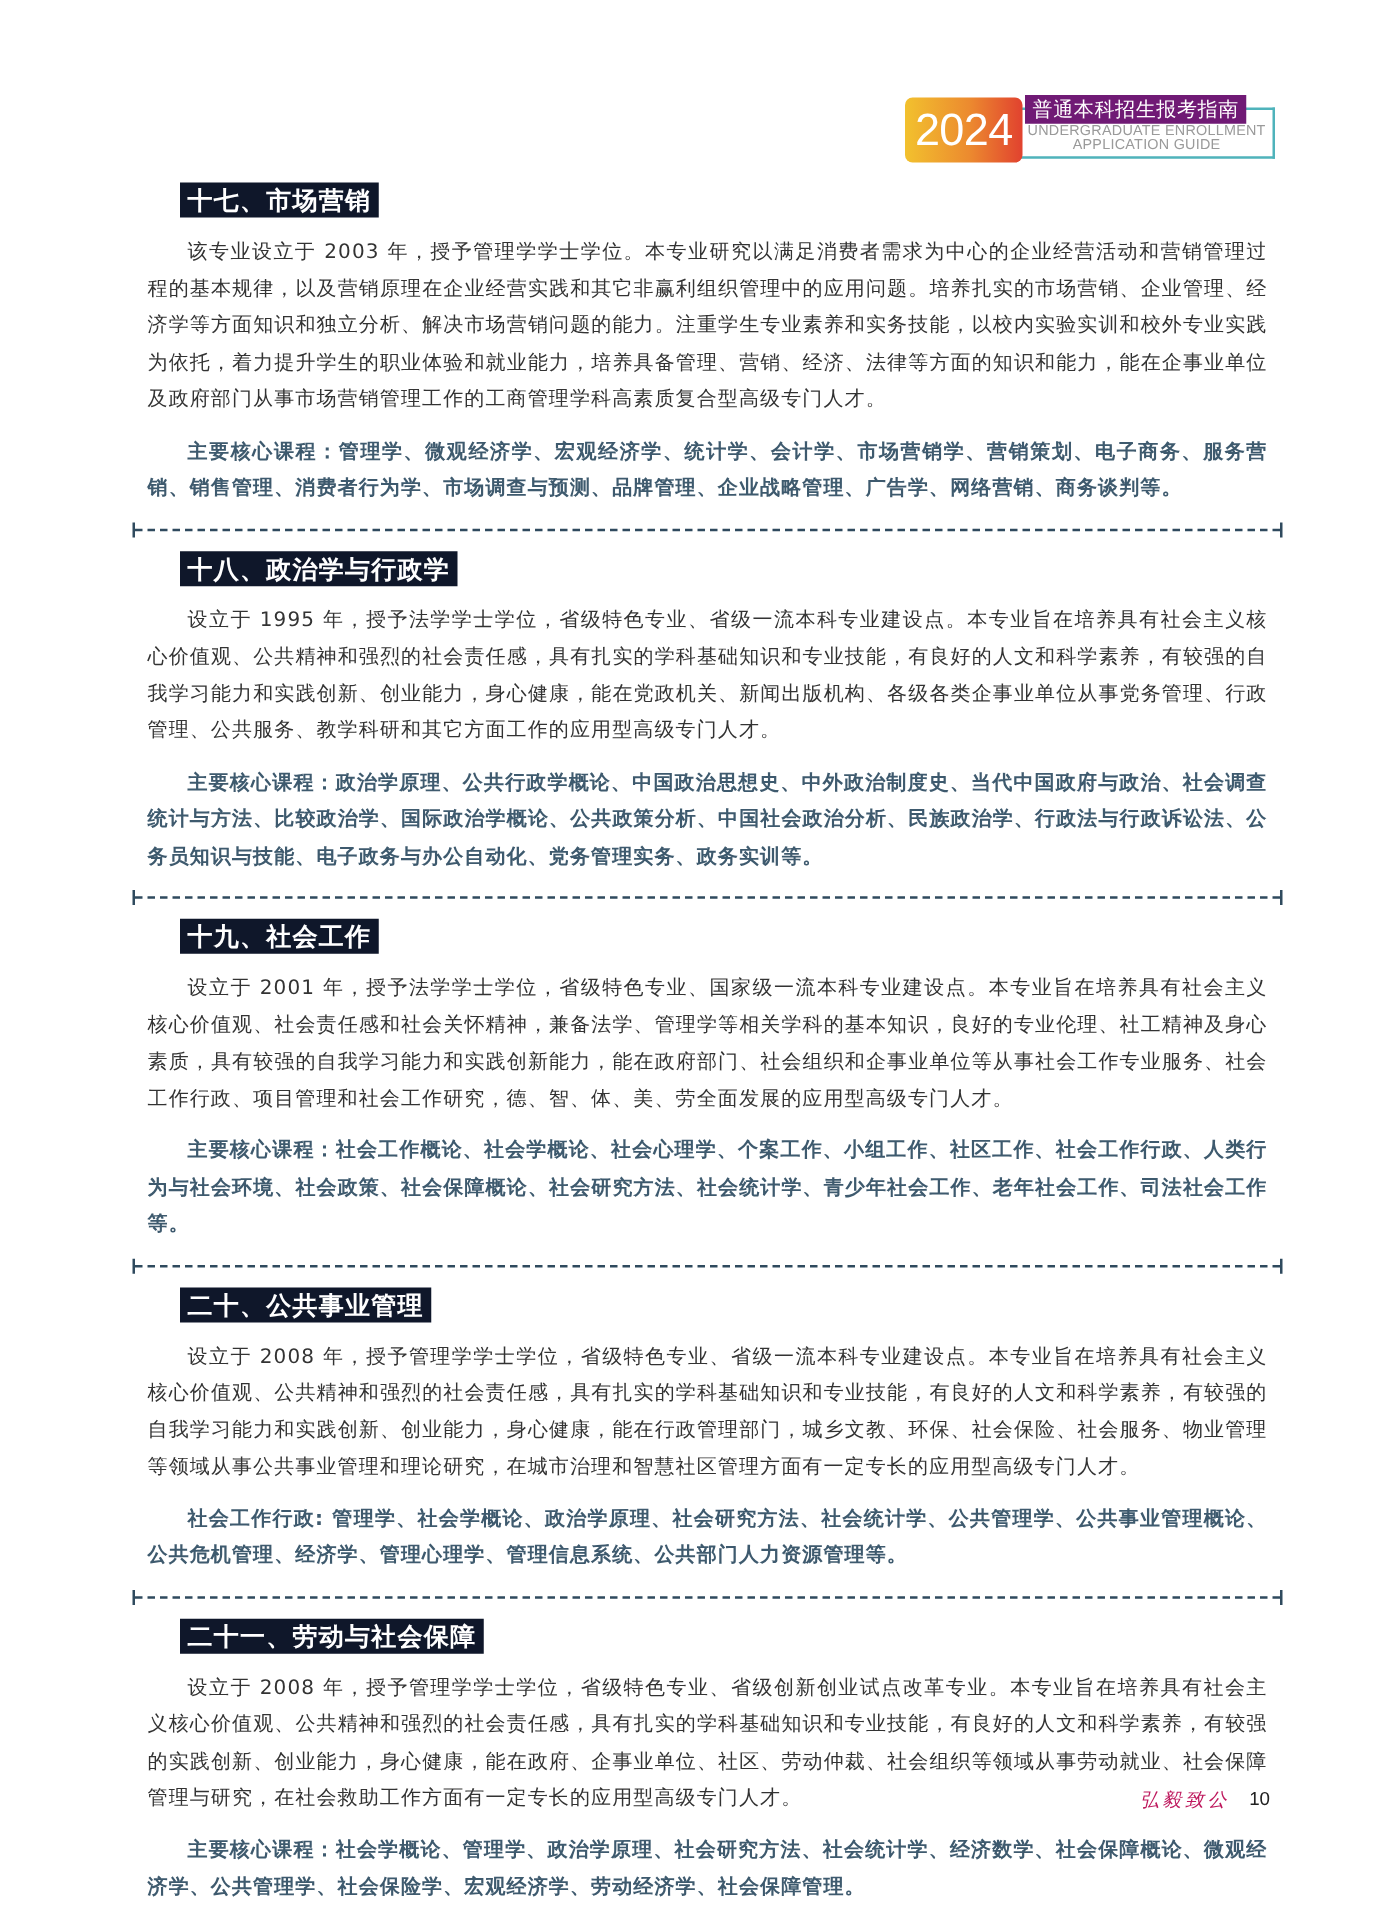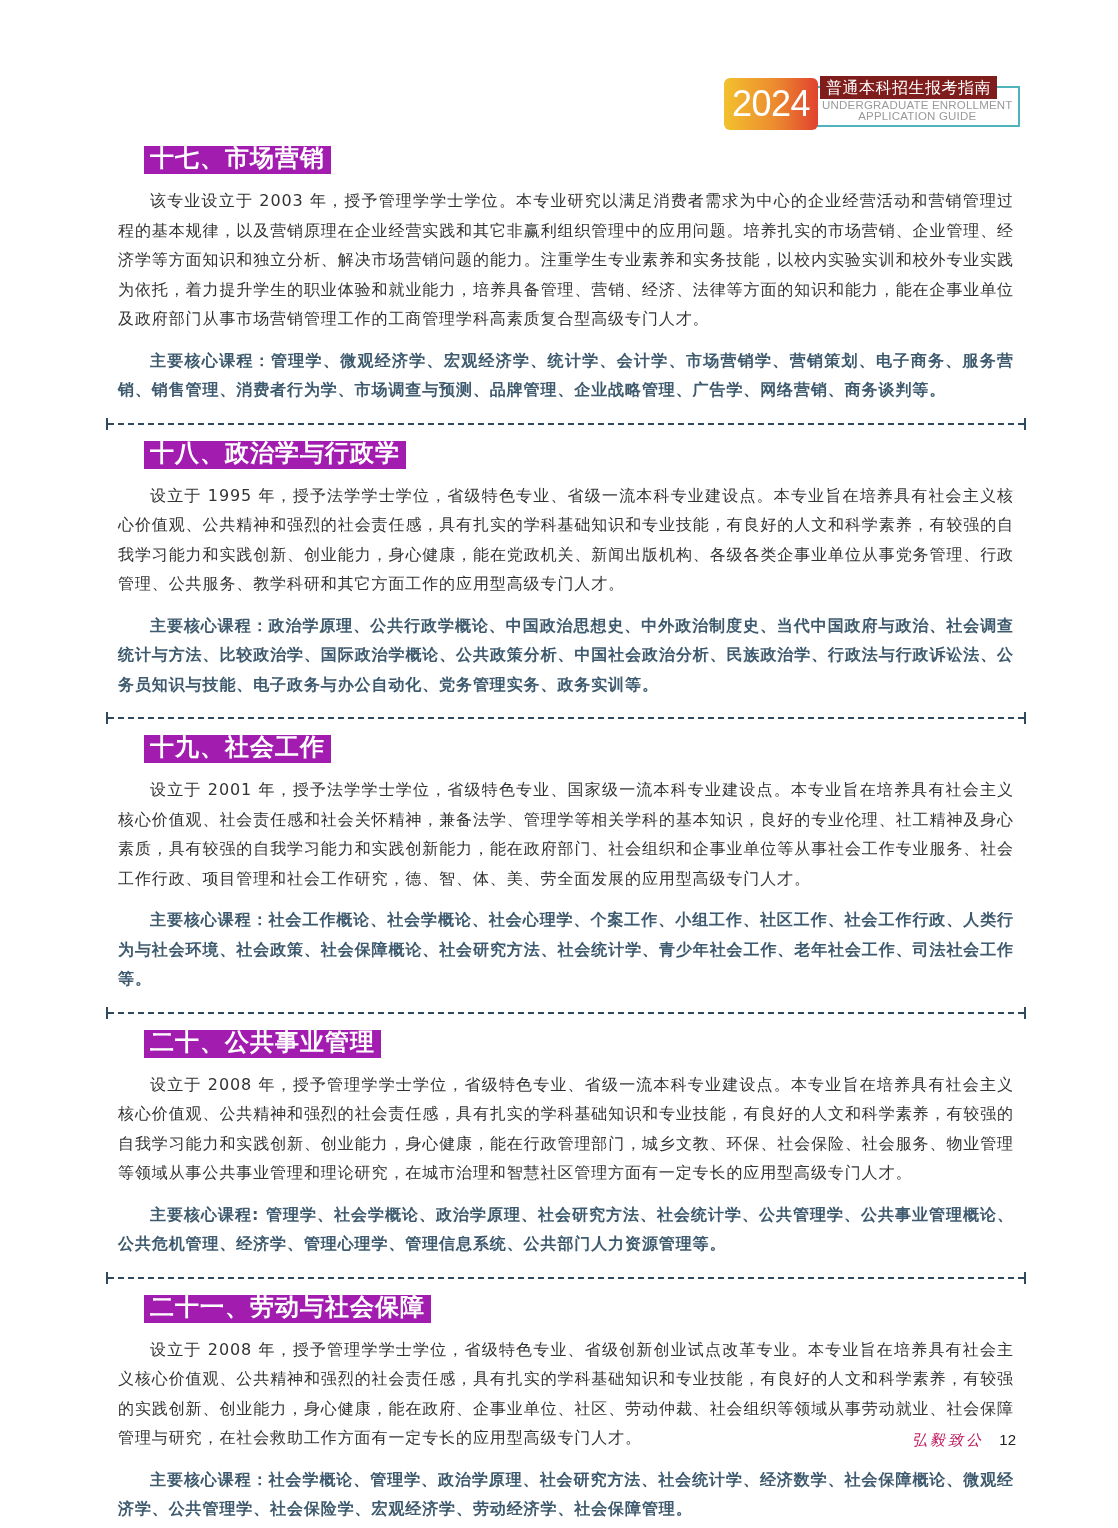--- a/index.html
+++ b/index.html
@@ -18,34 +18,33 @@
     .year-box {
       position: absolute; left: 0; top: 2px; width: 94px; height: 52px;
       border-radius: 6px;
       background: linear-gradient(90deg, #f2c12e 0%, #ec8a2f 55%, #e1422f 100%);
       color: #fff; font-family: "Liberation Sans", sans-serif;
       font-size: 36px; font-weight: normal; line-height: 52px; text-align: center;
       letter-spacing: -0.5px;
     }
     .cn-title {
       position: absolute; left: 96px; top: 0; height: 23px; padding: 0 6px;
-      background: #7f1d1d; color: #fff; font-size: 16px; line-height: 23px;
+      background: #701a75; color: #fff; font-size: 16px; line-height: 23px;
       letter-spacing: 0.5px;
     }
     .en-title {
       position: absolute; left: 98px; top: 24px; font-family: "Liberation Sans", sans-serif;
       font-size: 11.5px; line-height: 11px; color: #9a9a9a; letter-spacing: 0.2px; text-align: center;
     }
     
     .content { position: absolute; left: 106px; top: 146px; width: 920px; }
     .section-title {
-      display: inline-block; margin-left: 38px; background: #a21caf; color: #fff;
-      font-size: 24px; font-weight: bold; line-height: 28px; padding: 0 6px 0 6px;
+      display: inline-block; margin-left: 38px; background: #0f172a; color: #fff;
+      font-size: 20px; font-weight: bold; line-height: 28px; padding: 0 6px 0 6px;
       letter-spacing: 1px;
-      font-family: Liberation Mono, monospace;
     }
     .para {
       font-size: 16px; line-height: 29.5px; margin: 12px; text-align: justify;
       text-indent: 2em; letter-spacing: 0.9px; color: #333;
     }
     .courses { color: #3e5a6e; font-weight: bold; }
     .divider {
       position: relative; height: 14px; margin: 8px 0 10px 0;
     }
     .divider .line {
@@ -113,31 +112,31 @@
   </div>
   <div class="divider">
     <span class="cap-l"></span>
     <span class="line"></span>
     <span class="cap-r"></span>
   </div>
 
   <div class="section">
     <div class="section-title">二十、公共事业管理</div>
     <p class="para">设立于 2008 年，授予管理学学士学位，省级特色专业、省级一流本科专业建设点。本专业旨在培养具有社会主义核心价值观、公共精神和强烈的社会责任感，具有扎实的学科基础知识和专业技能，有良好的人文和科学素养，有较强的自我学习能力和实践创新、创业能力，身心健康，能在行政管理部门，城乡文教、环保、社会保险、社会服务、物业管理等领域从事公共事业管理和理论研究，在城市治理和智慧社区管理方面有一定专长的应用型高级专门人才。</p>
-    <p class="para courses">主要核心课程: 管理学、社会学概论、政治学原理、社会研究方法、社会统计学、公共管理学、公共事业管理概论、公共危机管理、经济学、管理心理学、管理信息系统、公共部门人力资源管理等。</p>
+    <p class="para courses">社会工作行政: 管理学、社会学概论、政治学原理、社会研究方法、社会统计学、公共管理学、公共事业管理概论、公共危机管理、经济学、管理心理学、管理信息系统、公共部门人力资源管理等。</p>
   </div>
   <div class="divider">
     <span class="cap-l"></span>
     <span class="line"></span>
     <span class="cap-r"></span>
   </div>
 
   <div class="section">
     <div class="section-title">二十一、劳动与社会保障</div>
     <p class="para">设立于 2008 年，授予管理学学士学位，省级特色专业、省级创新创业试点改革专业。本专业旨在培养具有社会主义核心价值观、公共精神和强烈的社会责任感，具有扎实的学科基础知识和专业技能，有良好的人文和科学素养，有较强的实践创新、创业能力，身心健康，能在政府、企事业单位、社区、劳动仲裁、社会组织等领域从事劳动就业、社会保障管理与研究，在社会救助工作方面有一定专长的应用型高级专门人才。</p>
     <p class="para courses">主要核心课程：社会学概论、管理学、政治学原理、社会研究方法、社会统计学、经济数学、社会保障概论、微观经济学、公共管理学、社会保险学、宏观经济学、劳动经济学、社会保障管理。</p>
   </div>
 </div>
 
 <div class="footer">
   <span class="signature">弘毅致公</span>
-  <span class="page-num">12</span>
+  <span class="page-num">10</span>
 </div>
 
 </body></html>

